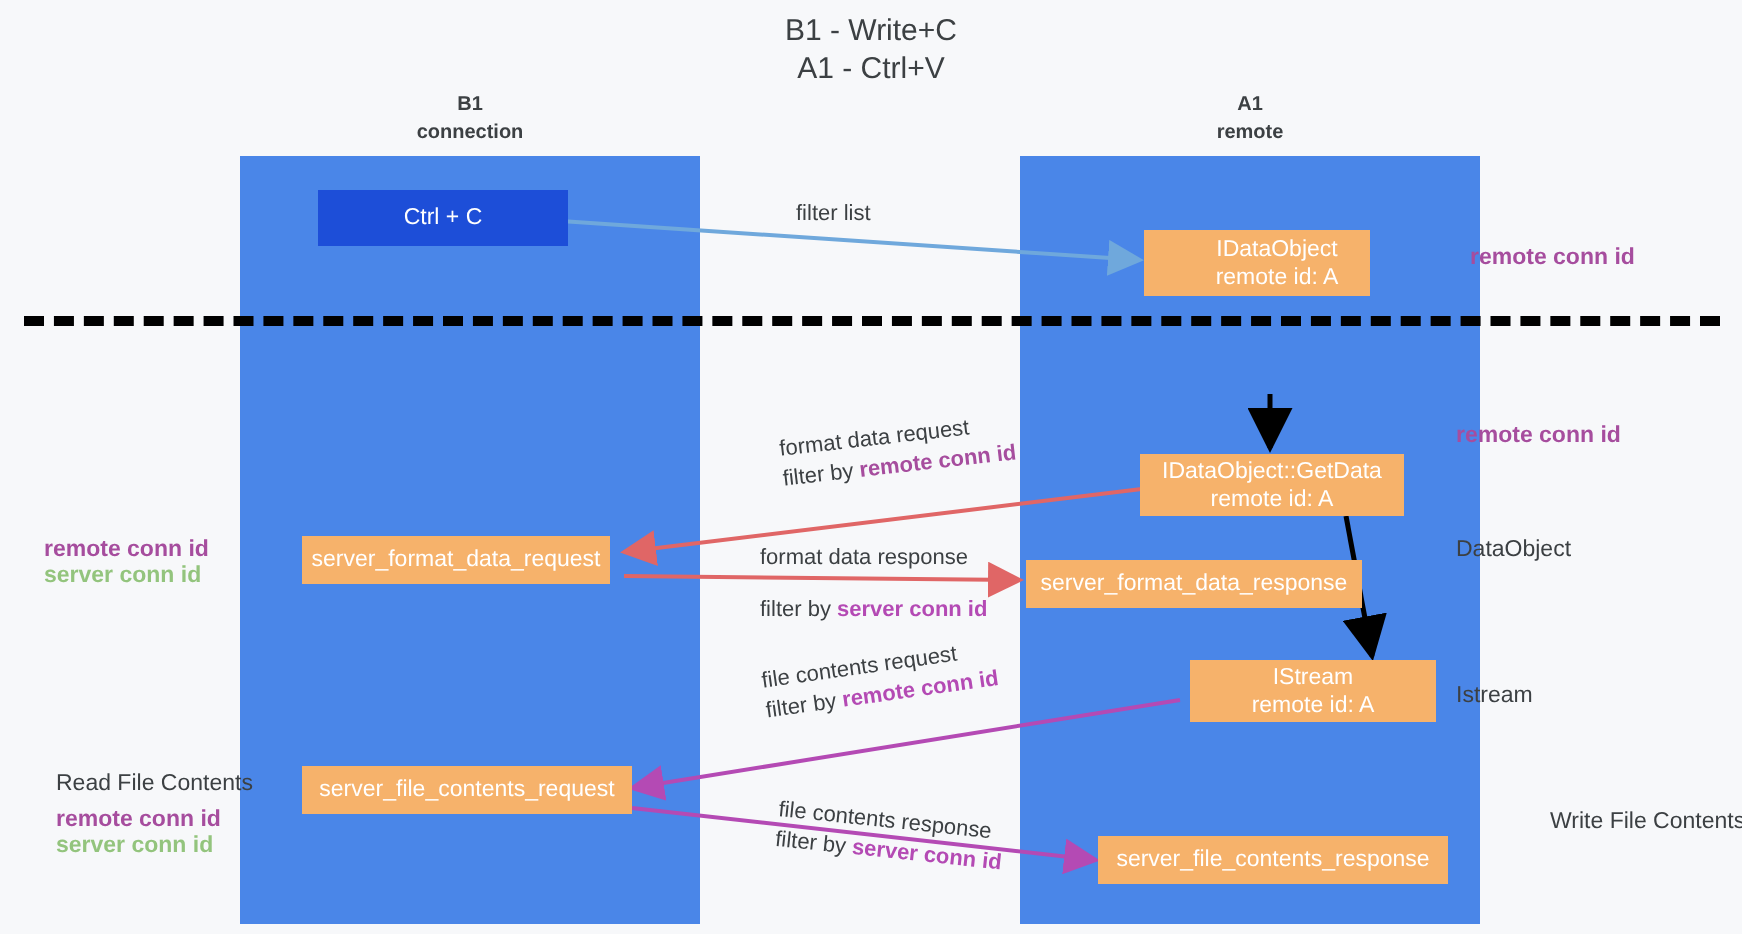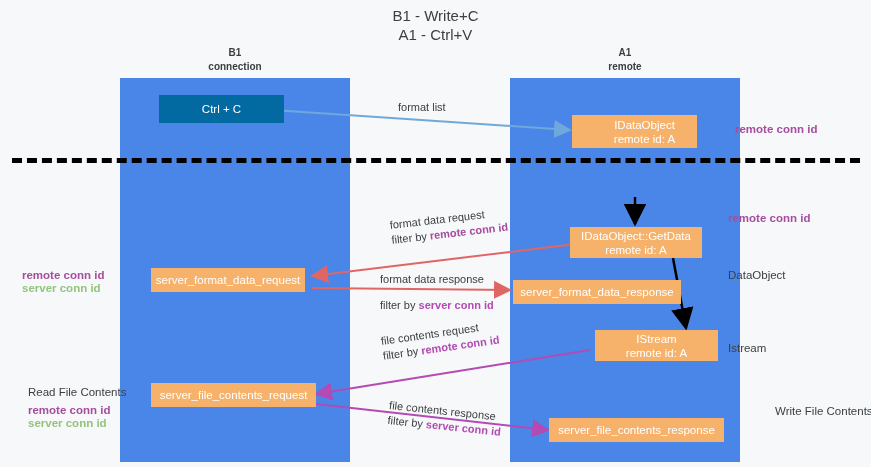--- a/index.html
+++ b/index.html
@@ -61,21 +61,21 @@
     flex-direction: column;
     align-items: center;
     justify-content: center;
     text-align: center;
     color: #ffffff;
     font-size: 11.5px;
     line-height: 14px;
     white-space: pre-line;
     padding: 2px 4px;
   }
-  .node.green { background: #0369a1; }
+  .node.green { background: #1d4ed8; }
   .node.orange { background: #f6b26b; }
 
   .edge-label {
     position: absolute;
     font-size: 11px;
     color: #3c4043;
     line-height: 15px;
     white-space: nowrap;
   }
   .edge-label .hl-purple { color: #a64d9e; font-weight: bold; }
@@ -136,39 +136,39 @@
     <line x1="312" y1="288" x2="510" y2="290" stroke="#e06666" stroke-width="2" marker-end="url(#ah-red)"></line>
     <line x1="673" y1="258" x2="686" y2="328" stroke="#000000" stroke-width="2.5" marker-end="url(#ah-black)"></line>
     <line x1="590" y1="350" x2="316" y2="394" stroke="#b44ab4" stroke-width="2" marker-end="url(#ah-magenta)"></line>
     <line x1="316" y1="404" x2="548" y2="430" stroke="#b44ab4" stroke-width="2" marker-end="url(#ah-magenta)"></line>
   </svg>
 
   <div class="divider"></div>
 
   <div class="node green" style="left:159px; top:95px; width:125px; height:28px;">Ctrl + C</div>
 
-  <div class="node orange" style="left:572px; top:115px; width:125px; height:33px;padding-left:24px;">IDataObject
+  <div class="node orange" style="left:572px; top:115px; width:113px; height:33px;padding-left:24px;">IDataObject
 remote id: A</div>
 
 
   <div class="node orange" style="left:570px; top:227px; width:132px; height:31px;">IDataObject::GetData
 remote id: A</div>
 
   <div class="node orange" style="left:151px; top:268px; width:154px; height:24px;">server_format_data_request</div>
 
   <div class="node orange" style="left:513px; top:280px; width:168px; height:24px;">server_format_data_response</div>
 
   <div class="node orange" style="left:595px; top:330px; width:123px; height:31px;">IStream
 remote id: A</div>
 
   <div class="node orange" style="left:549px; top:418px; width:175px; height:24px;">server_file_contents_response</div>
 
   <div class="node orange" style="left:151px; top:383px; width:165px; height:24px;">server_file_contents_request</div>
 
-  <div class="edge-label" style="left:398px; top:100px;">format list</div>
+  <div class="edge-label" style="left:398px; top:100px;">filter list</div>
 
   <div class="edge-label" style="left:389px; top:218px; transform: rotate(-6.5deg); transform-origin: left top;">
     <div>format data request</div>
     <div><span>filter by </span><span class="hl-purple">remote conn id</span></div>
   </div>
 
   <div class="edge-label" style="left:380px; top:272px;">
     <div>format data response</div>
     <div style="margin-top:11px;"><span>filter by </span><span class="hl-purple2">server conn id</span></div>
   </div>

